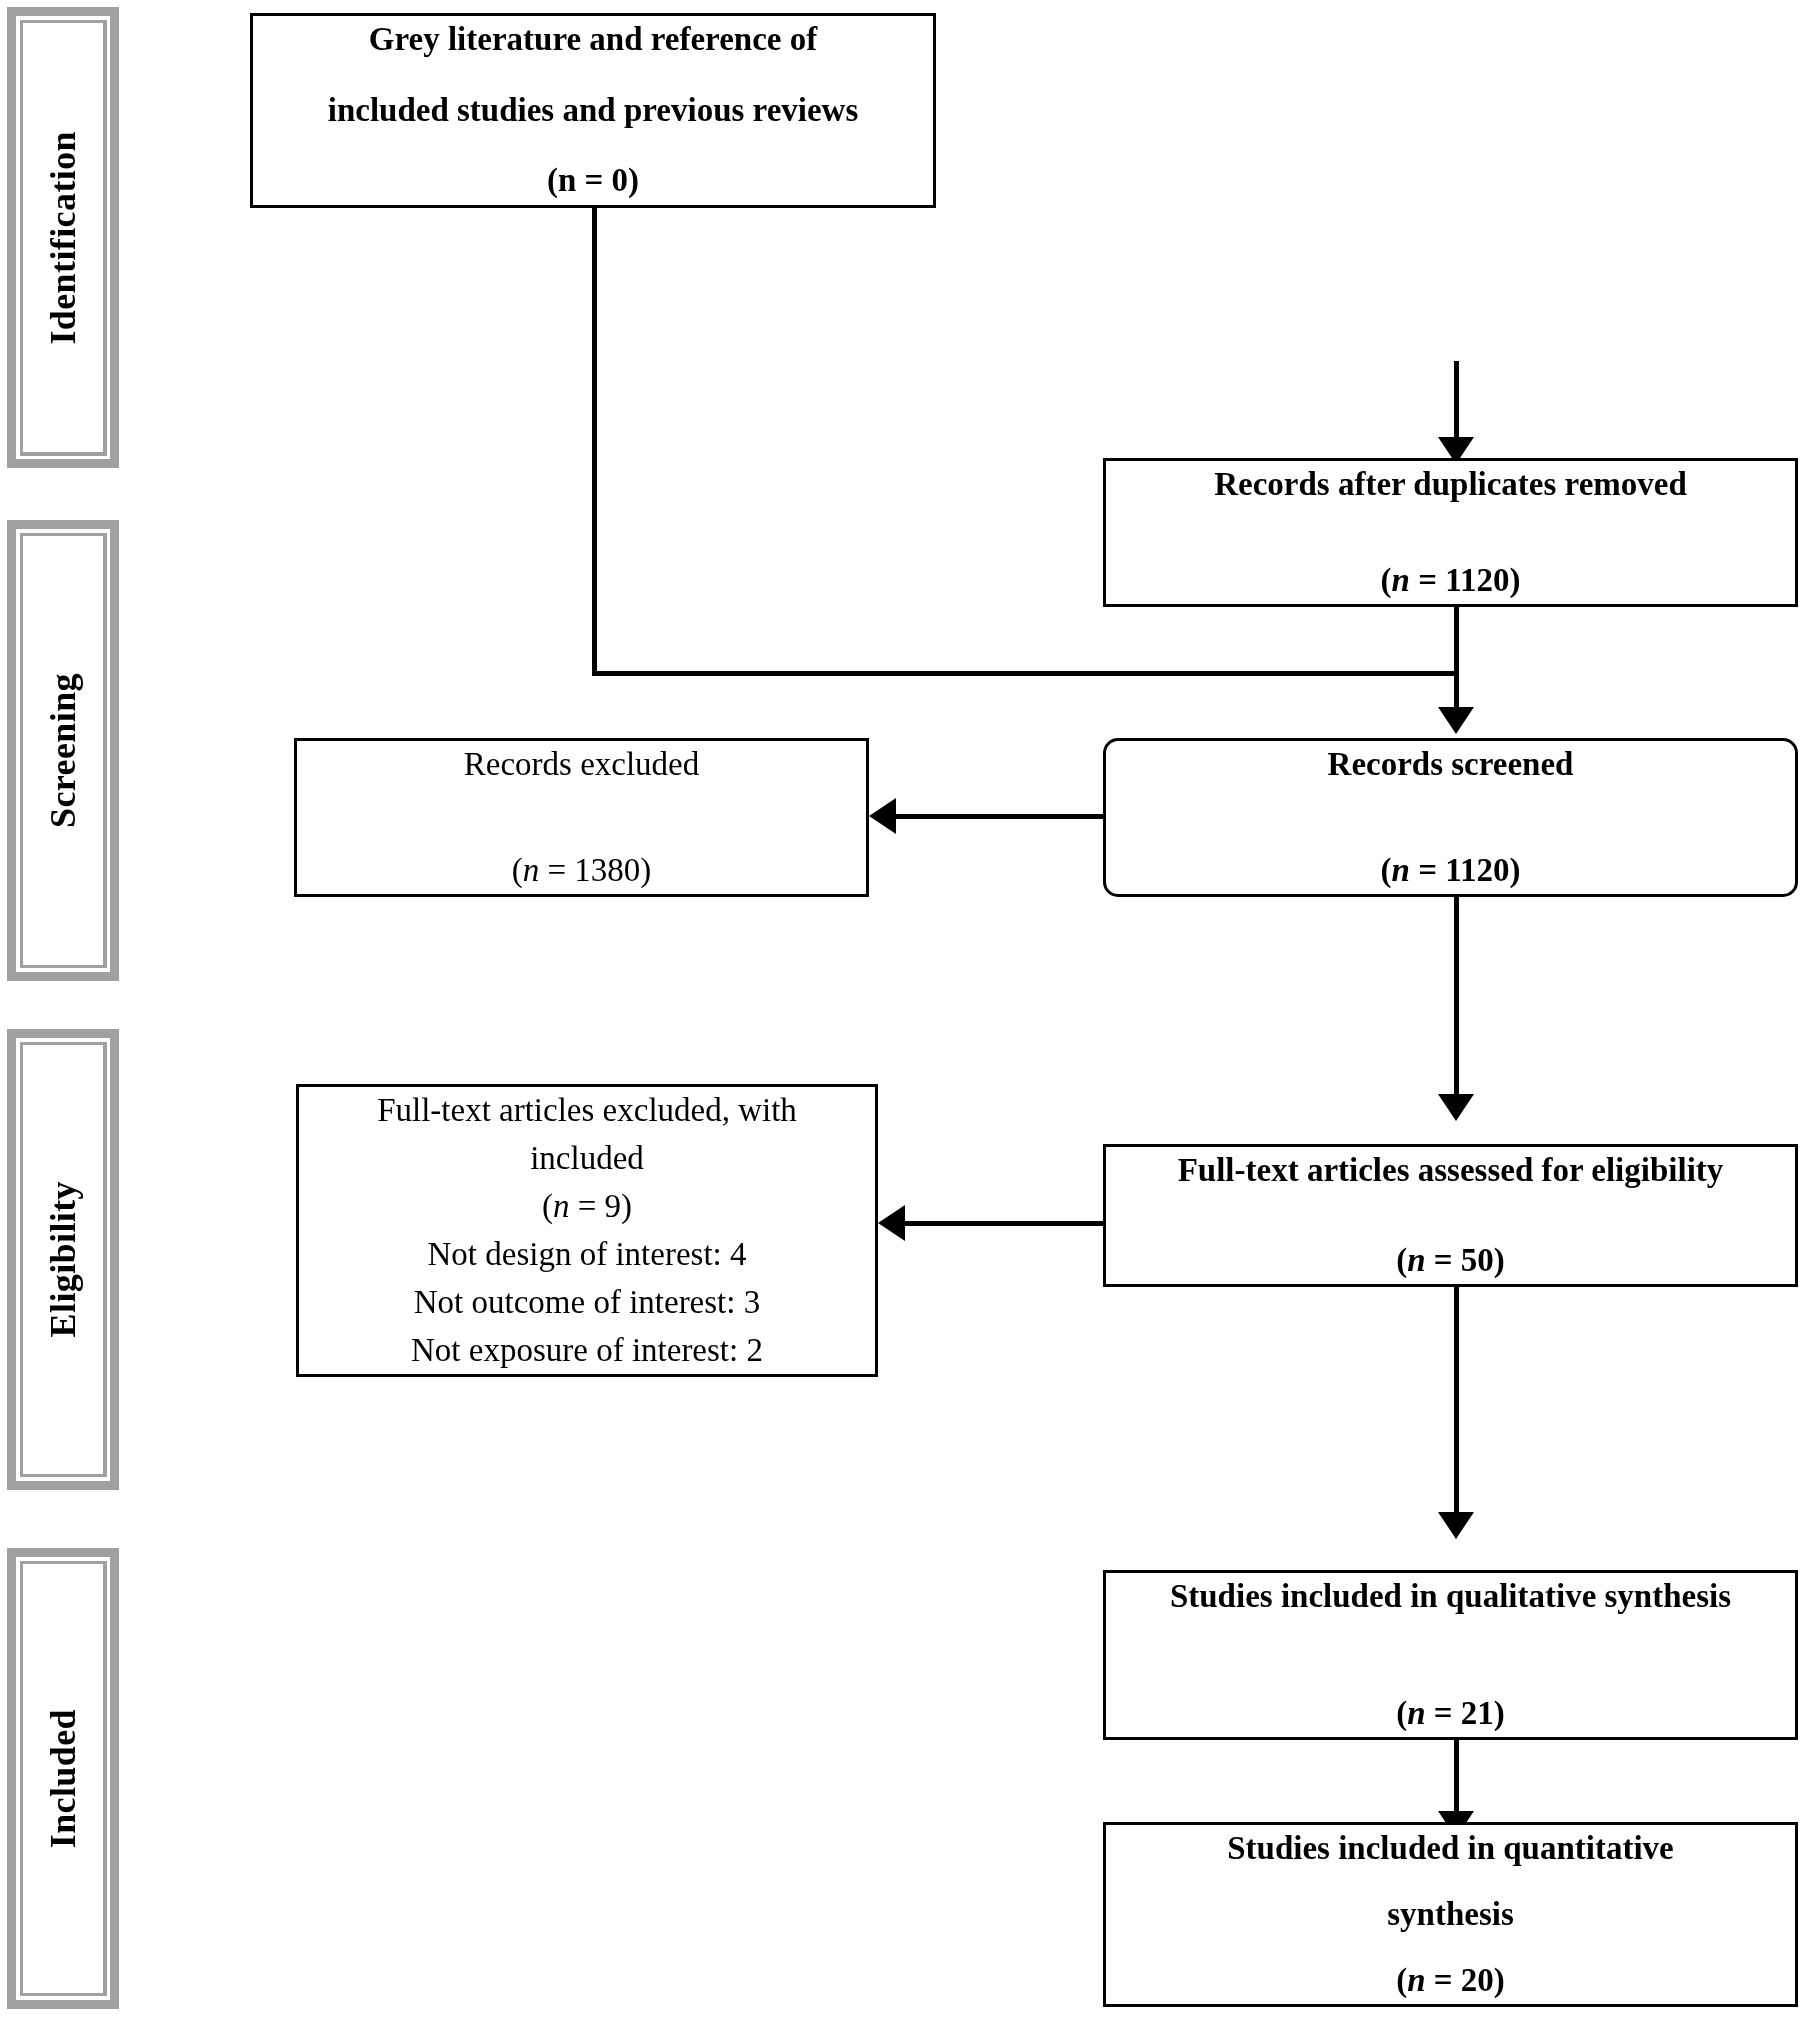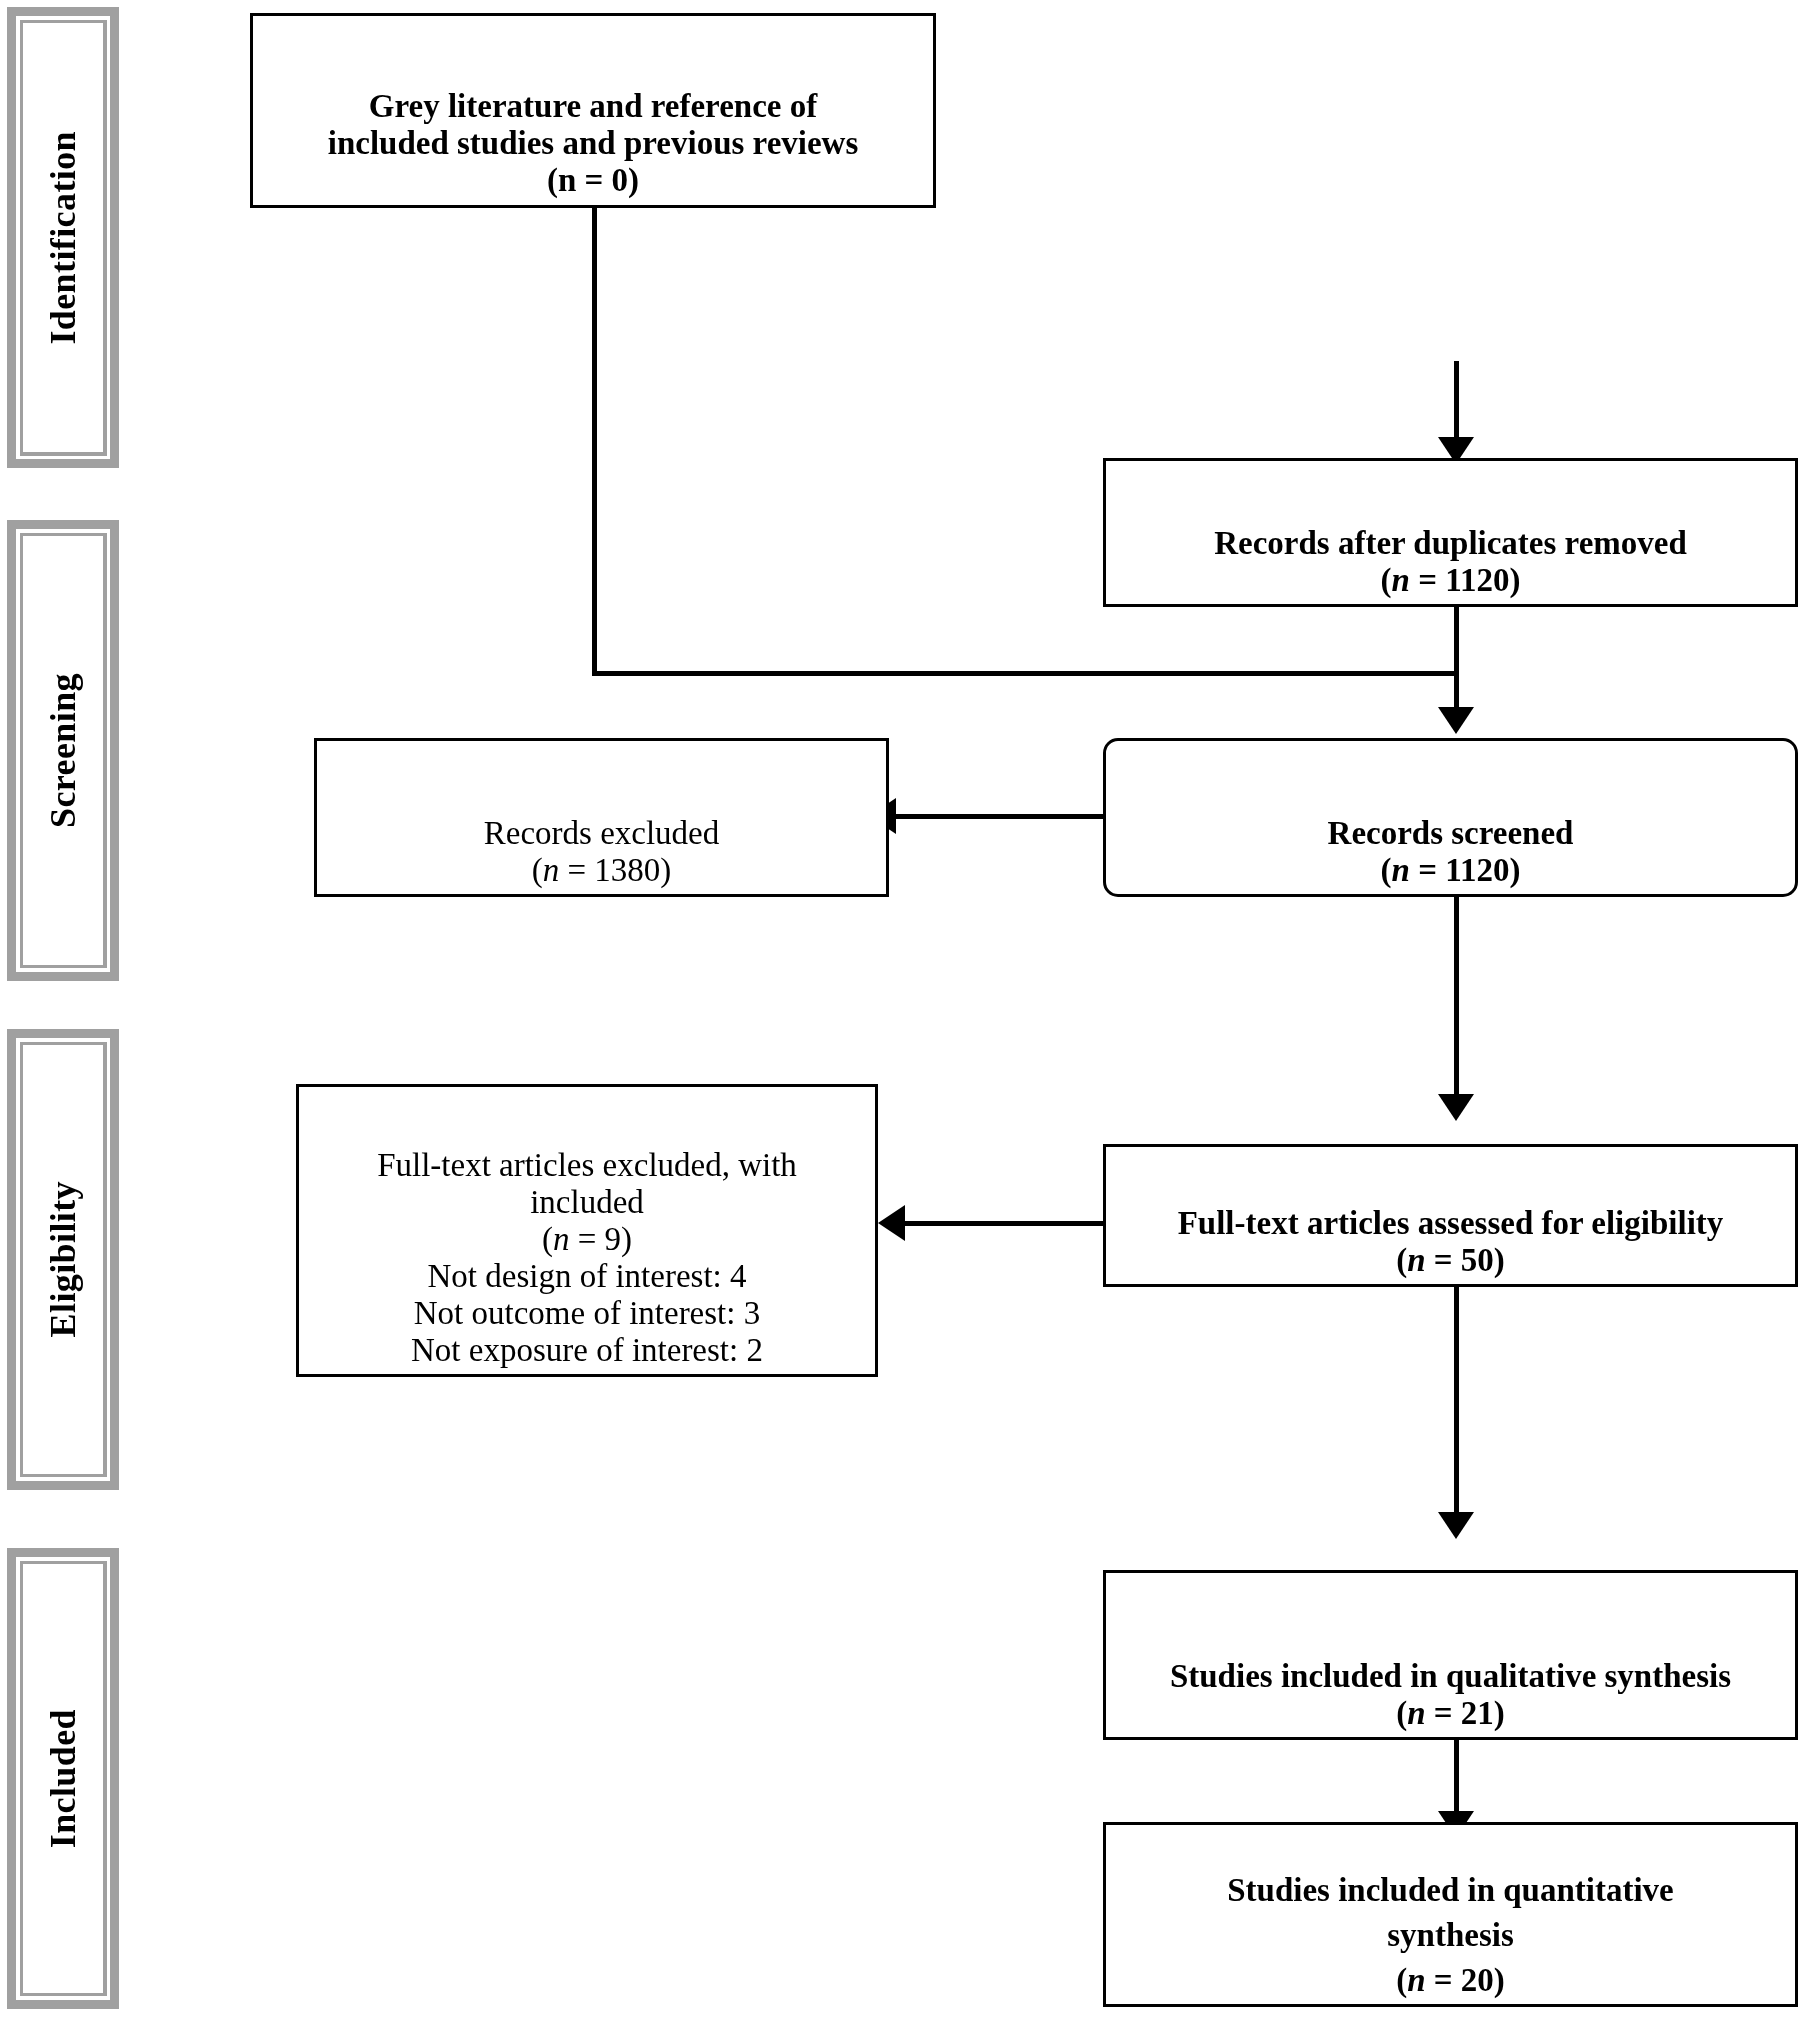--- a/index.html
+++ b/index.html
@@ -63,21 +63,21 @@
 
   
   .box {
     position: absolute;
     box-sizing: border-box;
     border: 3.6px solid #000000;
     background: #ffffff;
     display: flex;
     flex-direction: column;
     align-items: center;
-    justify-content: flex-end;
+    justify-content: space-between;
     text-align: center;
     padding: 5.3px 12.5px;
     color: #000000;
   }
   .box .ln {
     font-size: 33px;
     line-height: 1.12;
     white-space: nowrap;
   }
   .box.bold .ln { font-weight: bold; }
@@ -191,21 +191,21 @@
   <div class="box bold" style="left:1103px;top:458px;width:695px;height:149px;">
     <div class="ln">Records after duplicates removed</div>
     <div class="ln">(<span class="it">n</span><span> = 1120)</span></div>
   </div>
 
   <div class="box bold" style="left:1103px;top:738px;width:695px;height:159px;border-radius:15px;">
     <div class="ln">Records screened</div>
     <div class="ln">(<span class="it">n</span><span> = 1120)</span></div>
   </div>
 
-  <div class="box" style="left:294px;top:738px;width:575px;height:159px;margin-left:20px;">
+  <div class="box" style="left:294px;top:738px;width:575px;height:159px;">
     <div class="ln plain">Records excluded</div>
     <div class="ln plain">(<span class="it">n</span><span> = 1380)</span></div>
   </div>
 
   <div class="box bold" style="left:1103px;top:1144px;width:695px;height:143px;">
     <div class="ln">Full-text articles assessed for eligibility</div>
     <div class="ln">(<span class="it">n</span><span> = 50)</span></div>
   </div>
 
   <div class="box" style="left:296px;top:1084px;width:582px;height:293px;">

